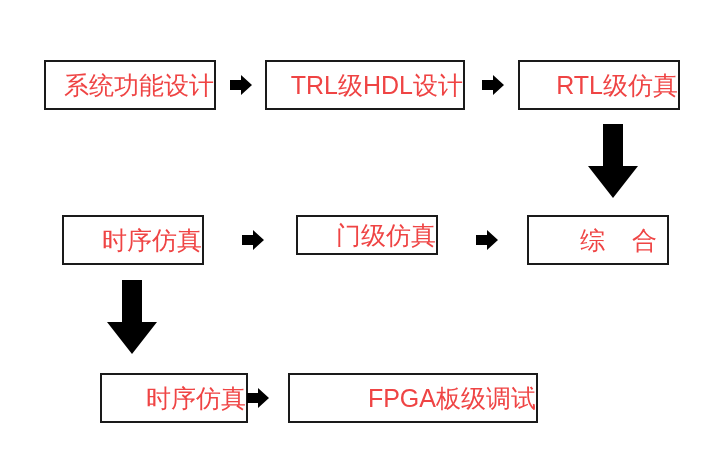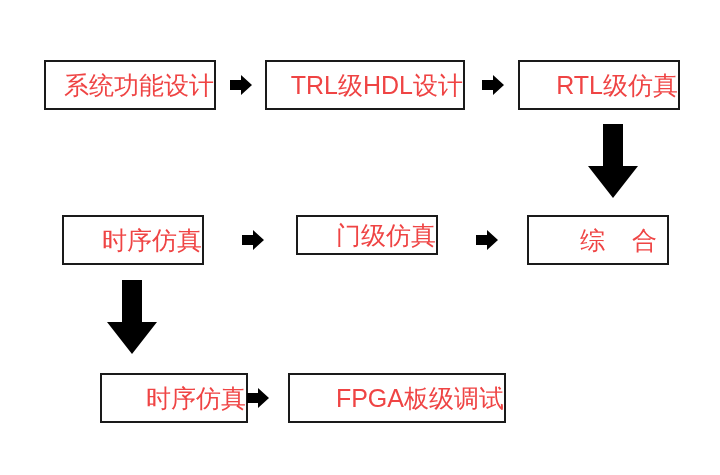--- a/index.html
+++ b/index.html
@@ -126,17 +126,17 @@
   <div class="node" style="left:58px; top:373px; width:148px; height:50px;margin-left:42px;">
     <span>时序仿真</span>
   </div>
 
   <div class="arrow-right" style="left:245px; top:385px;">
     <svg viewBox="0 0 26 26" xmlns="http://www.w3.org/2000/svg">
       <path d="M2 8 L13 8 L13 3 L24 13 L13 23 L13 18 L2 18 Z" fill="#000000"></path>
     </svg>
   </div>
 
-  <div class="node" style="left:288px; top:373px; width:218px; height:50px;">
+  <div class="node" style="left:288px; top:373px; width:250px; height:50px;">
     <span>FPGA板级调试</span>
   </div>
 
 </div>
 
 </body></html>

